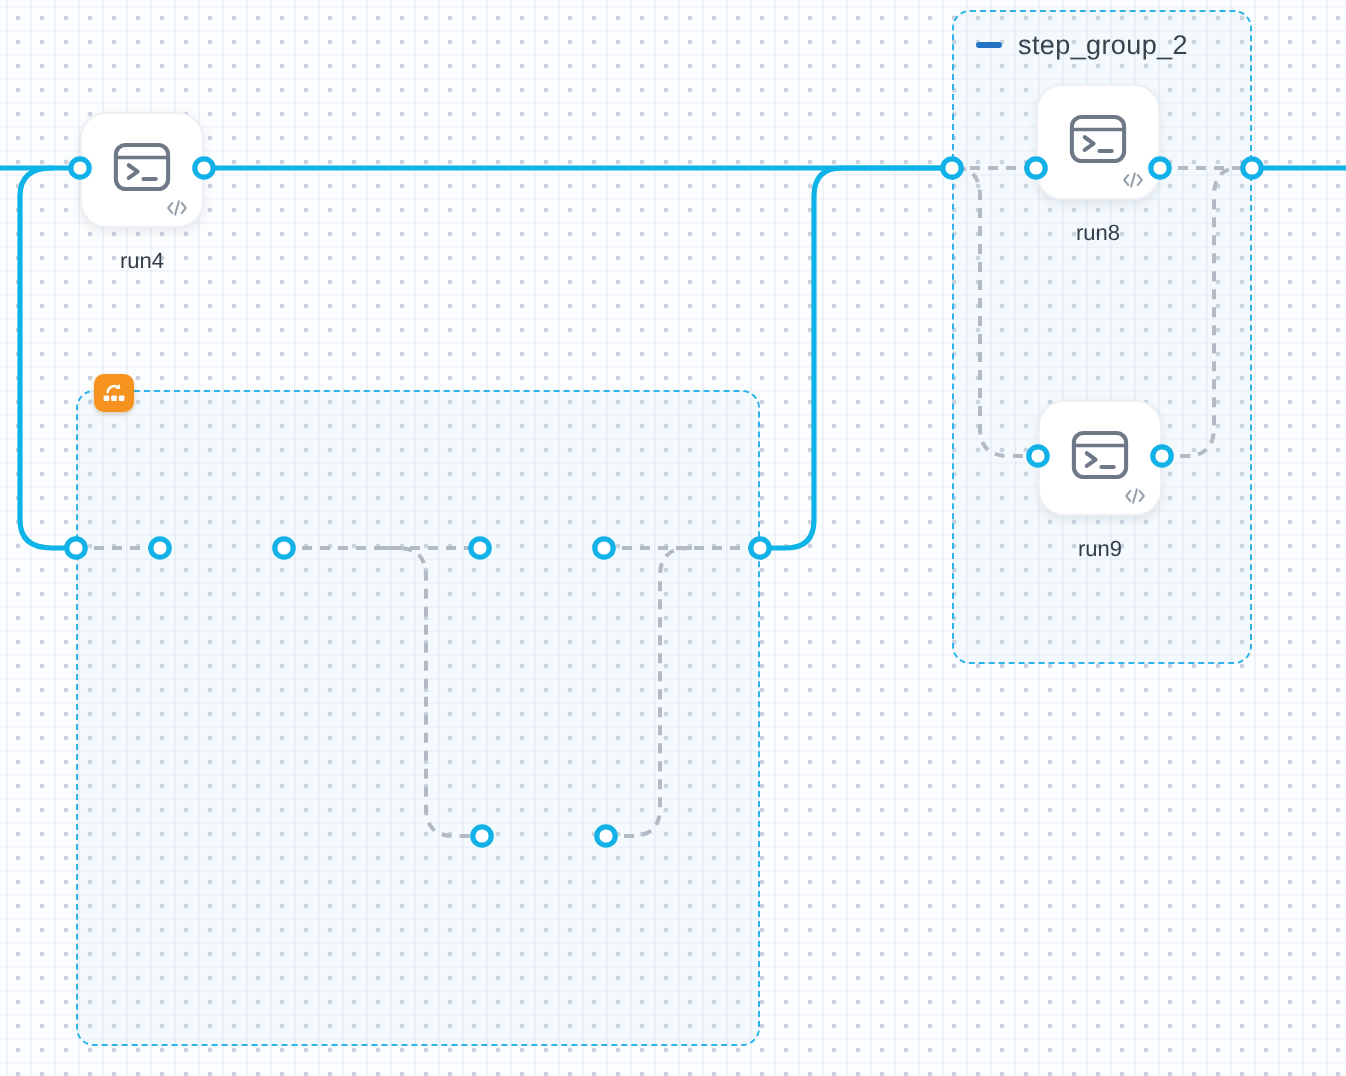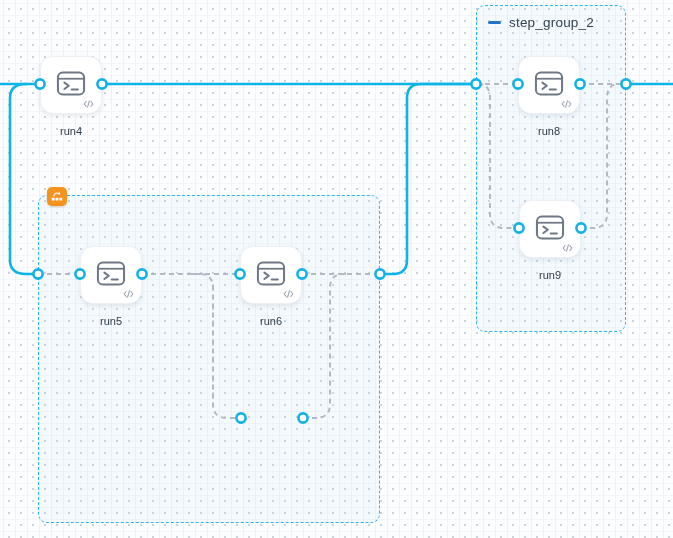--- a/index.html
+++ b/index.html
@@ -90,49 +90,21 @@
       <line x1="2.2" y1="9.6" x2="31.8" y2="9.6" stroke="#6e7886" stroke-width="2"></line>
       <path d="M9.5 14 L14.5 17.6 L9.5 21.2" stroke="#6e7886" stroke-width="2.3" stroke-linecap="round" stroke-linejoin="round"></path>
       <line x1="17.8" y1="21.8" x2="24.8" y2="21.8" stroke="#6e7886" stroke-width="2.3" stroke-linecap="round"></line>
     </svg>
     <svg class="code-icon" width="11" height="8" viewBox="0 0 14 10" fill="none">
       <path d="M4 1.8 L1.4 5 L4 8.2 M10 1.8 L12.6 5 L10 8.2 M8.2 0.8 L5.8 9.2" stroke="#97a0ad" stroke-width="1.3" stroke-linecap="round" stroke-linejoin="round"></path>
     </svg>
         </div>
         <div class="node-label">run4</div>
       </div>
-      <div class="node-wrap" style="left: 80px; top: 246px;">
-        <div class="node">
-    <svg class="term-icon" width="30" height="27" viewBox="0 0 34 30" fill="none">
-      <rect x="2.2" y="2.5" width="29.6" height="25" rx="5.5" stroke="#6e7886" stroke-width="2.3"></rect>
-      <line x1="2.2" y1="9.6" x2="31.8" y2="9.6" stroke="#6e7886" stroke-width="2"></line>
-      <path d="M9.5 14 L14.5 17.6 L9.5 21.2" stroke="#6e7886" stroke-width="2.3" stroke-linecap="round" stroke-linejoin="round"></path>
-      <line x1="17.8" y1="21.8" x2="24.8" y2="21.8" stroke="#6e7886" stroke-width="2.3" stroke-linecap="round"></line>
-    </svg>
-    <svg class="code-icon" width="11" height="8" viewBox="0 0 14 10" fill="none">
-      <path d="M4 1.8 L1.4 5 L4 8.2 M10 1.8 L12.6 5 L10 8.2 M8.2 0.8 L5.8 9.2" stroke="#97a0ad" stroke-width="1.3" stroke-linecap="round" stroke-linejoin="round"></path>
-    </svg>
-        </div>
-        <div class="node-label">run5</div>
-      </div>
-      <div class="node-wrap" style="left: 240px; top: 246px;">
-        <div class="node">
-    <svg class="term-icon" width="30" height="27" viewBox="0 0 34 30" fill="none">
-      <rect x="2.2" y="2.5" width="29.6" height="25" rx="5.5" stroke="#6e7886" stroke-width="2.3"></rect>
-      <line x1="2.2" y1="9.6" x2="31.8" y2="9.6" stroke="#6e7886" stroke-width="2"></line>
-      <path d="M9.5 14 L14.5 17.6 L9.5 21.2" stroke="#6e7886" stroke-width="2.3" stroke-linecap="round" stroke-linejoin="round"></path>
-      <line x1="17.8" y1="21.8" x2="24.8" y2="21.8" stroke="#6e7886" stroke-width="2.3" stroke-linecap="round"></line>
-    </svg>
-    <svg class="code-icon" width="11" height="8" viewBox="0 0 14 10" fill="none">
-      <path d="M4 1.8 L1.4 5 L4 8.2 M10 1.8 L12.6 5 L10 8.2 M8.2 0.8 L5.8 9.2" stroke="#97a0ad" stroke-width="1.3" stroke-linecap="round" stroke-linejoin="round"></path>
-    </svg>
-        </div>
-        <div class="node-label">run6</div>
-      </div>
-      <div class="node-wrap" style="left: 518px; top: 56px;">
+      <div class="node-wrap" style="left: 518px; top: 42px;">
         <div class="node">
     <svg class="term-icon" width="30" height="27" viewBox="0 0 34 30" fill="none">
       <rect x="2.2" y="2.5" width="29.6" height="25" rx="5.5" stroke="#6e7886" stroke-width="2.3"></rect>
       <line x1="2.2" y1="9.6" x2="31.8" y2="9.6" stroke="#6e7886" stroke-width="2"></line>
       <path d="M9.5 14 L14.5 17.6 L9.5 21.2" stroke="#6e7886" stroke-width="2.3" stroke-linecap="round" stroke-linejoin="round"></path>
       <line x1="17.8" y1="21.8" x2="24.8" y2="21.8" stroke="#6e7886" stroke-width="2.3" stroke-linecap="round"></line>
     </svg>
     <svg class="code-icon" width="11" height="8" viewBox="0 0 14 10" fill="none">
       <path d="M4 1.8 L1.4 5 L4 8.2 M10 1.8 L12.6 5 L10 8.2 M8.2 0.8 L5.8 9.2" stroke="#97a0ad" stroke-width="1.3" stroke-linecap="round" stroke-linejoin="round"></path>
     </svg>

